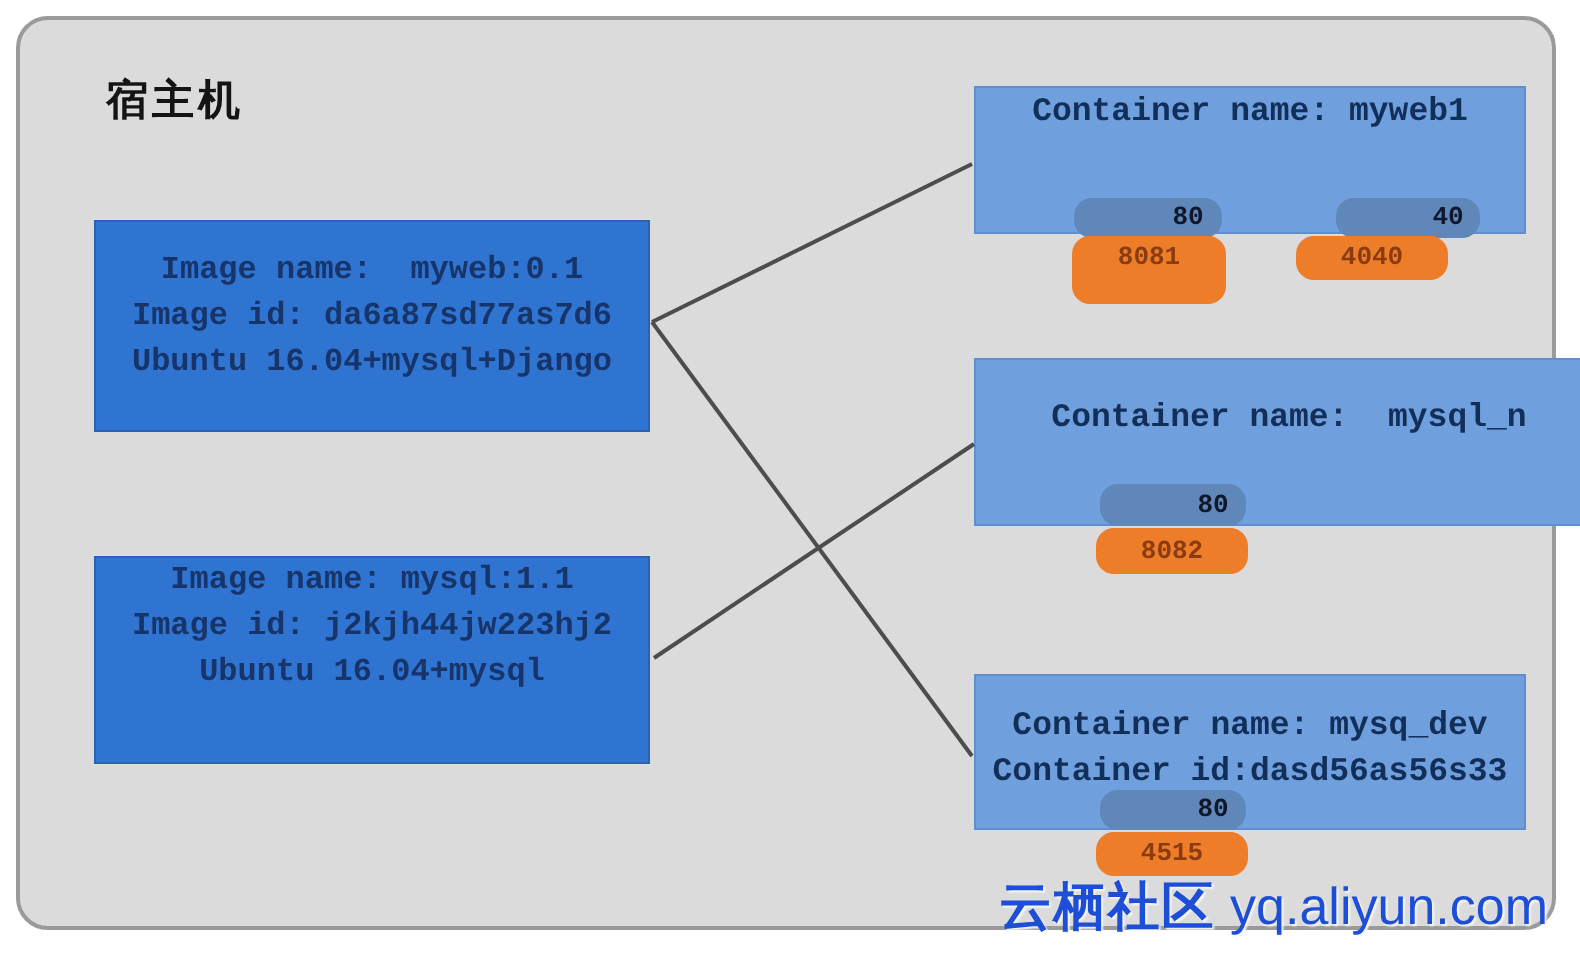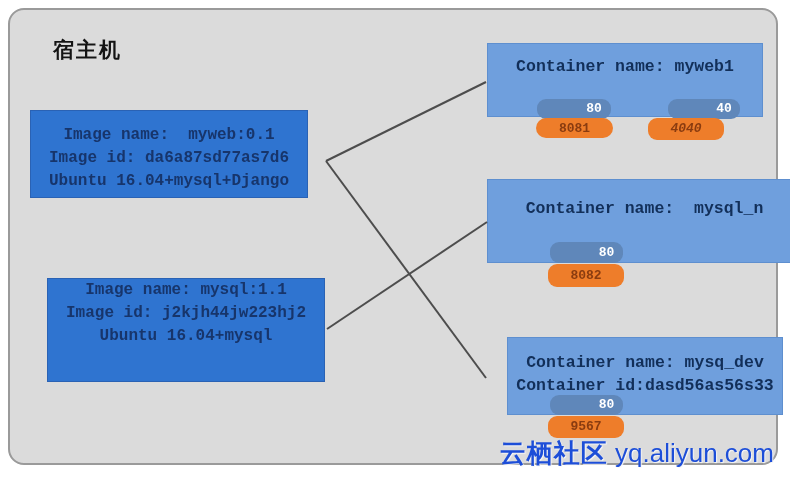--- a/index.html
+++ b/index.html
@@ -52,36 +52,35 @@
     color: #17356b;
     font-size: 16px;
     padding-top: 13px;
     font-weight: bold;
   }
   .container-node {
     background: #6f9fdd;
     border: 1px solid #5e8fcf;
     color: #122f59;
     font-size: 16.5px;
-    padding-top: 11px;
     font-weight: bold;
   }
   .badge {
     position: absolute;
     box-sizing: border-box;
     border-radius: 9px;
     font-family: "Liberation Mono", monospace;
     font-weight: bold;
     font-size: 13px;
     text-align: center;
     z-index: 5;
   }
   .badge-container-port {
     background: #5f87ba;
-    color: #ffffff;
+    color: #0f172a;
     padding-left: 40px;
   }
   .badge-host-port {
     background: #ee7d2a;
     color: #8a3c10;
   }
   .connectors {
     position: absolute;
     left: 0;
     top: 0;
@@ -110,51 +109,51 @@
   <div class="panel"></div>
 
   <div class="host-title">宿主机</div>
 
   <svg class="connectors" viewBox="0 0 790 479">
     <line x1="326" y1="161" x2="486" y2="82" stroke="#4d4d4d" stroke-width="2"></line>
     <line x1="326" y1="161" x2="486" y2="378" stroke="#4d4d4d" stroke-width="2"></line>
     <line x1="327" y1="329" x2="487" y2="222" stroke="#4d4d4d" stroke-width="2"></line>
   </svg>
 
-  <div class="node image-node" style="left:30px; top:110px; width:278px; height:88px;">
+  <div class="node image-node" style="left:47px; top:110px; width:278px; height:106px;">
     <div class="box-line">Image name:  myweb:0.1</div>
     <div class="box-line">Image id: da6a87sd77as7d6</div>
     <div class="box-line">Ubuntu 16.04+mysql+Django</div>
   </div>
 
   <div class="node image-node" style="left:47px; top:278px; width:278px; height:104px; padding-top:0;">
     <div class="box-line">Image name: mysql:1.1</div>
     <div class="box-line">Image id: j2kjh44jw223hj2</div>
     <div class="box-line">Ubuntu 16.04+mysql</div>
   </div>
 
   <div class="node container-node" style="left:487px; top:43px; width:276px; height:74px;">
     <div class="box-line">Container name: myweb1</div>
   </div>
   <div class="badge badge-container-port" style="left:537px; top:99px; width:74px; height:20px; line-height:20px;">80</div>
-  <div class="badge badge-host-port" style="left:536px; top:118px; width:77px; height:20px; line-height:22px;border-radius:10px;">8081</div>
+  <div class="badge badge-host-port" style="left:536px; top:118px; width:77px; height:34px; line-height:22px;">8081</div>
   <div class="badge badge-container-port" style="left:668px; top:99px; width:72px; height:20px; line-height:20px;">40</div>
-  <div class="badge badge-host-port" style="left:648px; top:118px; width:76px; height:22px; line-height:22px;font-style:italic;">4040</div>
+  <div class="badge badge-host-port" style="left:648px; top:118px; width:76px; height:22px; line-height:22px;">4040</div>
 
   <div class="node container-node" style="left:487px; top:179px; width:315px; height:84px; padding-top:17px;">
     <div class="box-line">Container name:  mysql_n</div>
   </div>
   <div class="badge badge-container-port" style="left:550px; top:242px; width:73px; height:21px; line-height:21px;">80</div>
   <div class="badge badge-host-port" style="left:548px; top:264px; width:76px; height:23px; line-height:23px;">8082</div>
 
-  <div class="node container-node" style="left:487px; top:337px; width:276px; height:78px; padding-top:13px;margin-left:20px;">
+  <div class="node container-node" style="left:487px; top:337px; width:276px; height:78px; padding-top:13px;">
     <div class="box-line">Container name: mysq_dev</div>
     <div class="box-line">Container id:dasd56as56s33</div>
   </div>
   <div class="badge badge-container-port" style="left:550px; top:395px; width:73px; height:20px; line-height:20px;">80</div>
-  <div class="badge badge-host-port" style="left:548px; top:416px; width:76px; height:22px; line-height:22px;">9567</div>
+  <div class="badge badge-host-port" style="left:548px; top:416px; width:76px; height:22px; line-height:22px;">4515</div>
 
   <div class="watermark">
     <span class="wm-brand">云栖社区</span>
     <span class="wm-url">yq.aliyun.com</span>
   </div>
 
 </div>
 
 </body></html>

